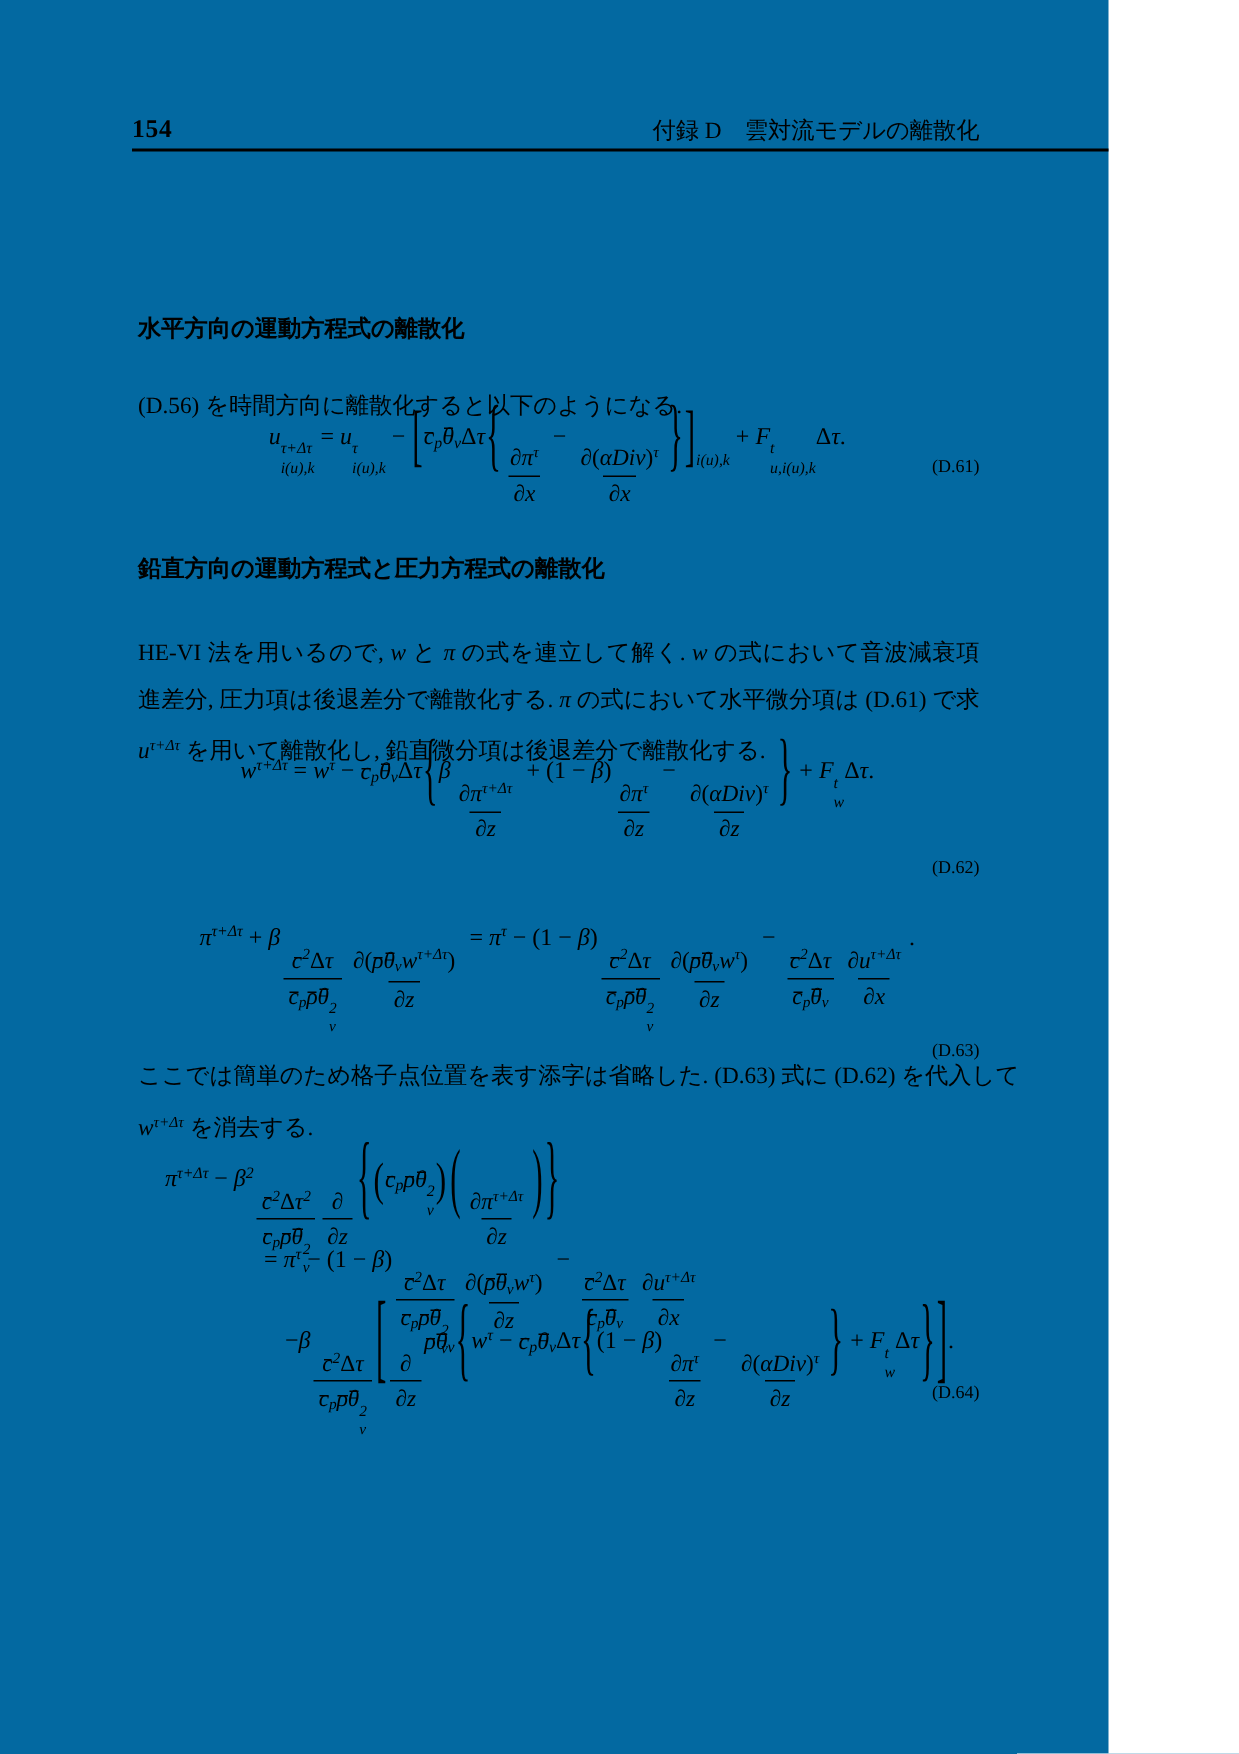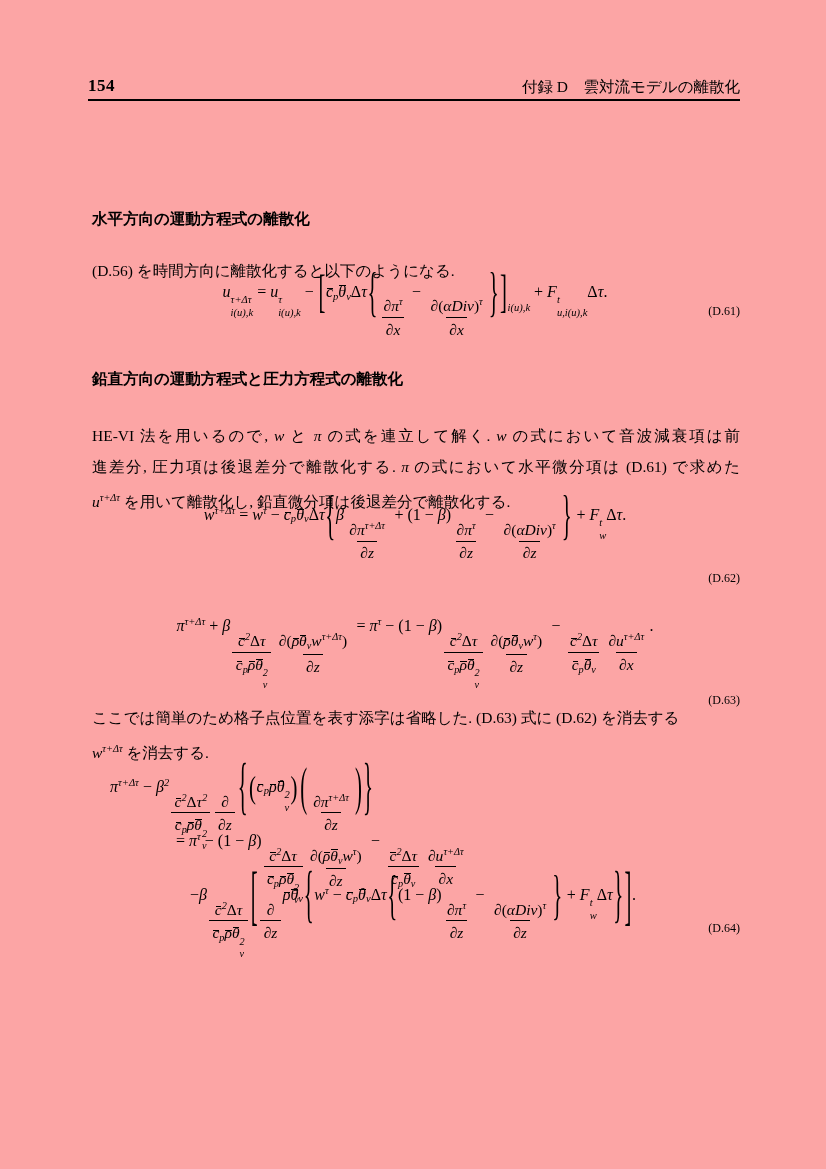--- a/index.html
+++ b/index.html
@@ -1,16 +1,16 @@
 <!DOCTYPE html>
 <html><head>
 <meta charset="utf-8">
 <style>
   html,body{margin:0;padding:0;background:#fff;}
-  .page{position:relative;width:826px;height:1169px;background:#fca5a5;color:#000;
+  .page{position:relative;width:739px;height:1169px;background:#0369a1;color:#000;
         font-family:"Liberation Serif",serif;overflow:hidden;}
   .abs{position:absolute;}
 
   
   .pgnum{left:88px;top:76px;font-size:17px;font-weight:bold;letter-spacing:.5px;}
   .runhead{right:86px;top:77px;font-size:15.5px;}
   .hrule{left:88px;top:99px;width:652px;height:2px;background:#000;}
 
   
   .heading{left:92px;font-family:"Liberation Sans",sans-serif;font-weight:bold;font-size:15.5px;}
@@ -142,21 +142,21 @@
             <span class="fden"><span class="ov"><span class="mi">c</span></span><span class="sub"><span class="mi">p</span></span><span class="ov ovh"><span class="mi">θ</span></span><span class="sub"><span class="mi">v</span></span></span>
           </span><span class="frac">
             <span class="fnum"><span class="mi">∂u</span><span class="sup"><span class="mi">τ+Δτ</span></span></span>
             <span class="fden"><span class="mi">∂x</span></span>
           </span><span class="mr">.</span></span>
     </div>
     <span class="eqtag">(D.63)</span>
   </div>
 
   <div id="p3" class="abs para">
-    <div class="pline"><span class="mr">ここでは簡単のため格子点位置を表す添字は省略した. (D.63) 式に (D.62) を消去する</span></div>
+    <div class="pline"><span class="mr">ここでは簡単のため格子点位置を表す添字は省略した. (D.63) 式に (D.62) を代入して</span></div>
     <div class="pline"><span class="mi">w</span><span class="sup"><span class="mi">τ+Δτ</span></span><span class="mr"> を消去する.</span></div>
   </div>
 
   <div id="eq64" class="abs eq">
     <span class="eq64line m1"><span class="mi">π</span><span class="sup"><span class="mi">τ+Δτ</span></span><span class="mr"> − </span><span class="mi">β</span><span class="sup"><span class="mi">2</span></span><span class="frac">
           <span class="fnum"><span class="ov"><span class="mi">c</span></span><span class="sup"><span class="mi">2</span></span><span class="mr">Δ</span><span class="mi">τ</span><span class="sup"><span class="mi">2</span></span></span>
           <span class="fden"><span class="ov"><span class="mi">c</span></span><span class="sub"><span class="mi">p</span></span><span class="ov"><span class="mi">ρ</span></span><span class="ov ovh"><span class="mi">θ</span></span><span class="ss">
               <span class="sst"><span class="mi">2</span></span>
               <span class="ssb"><span class="mi">v</span></span>
             </span></span>

